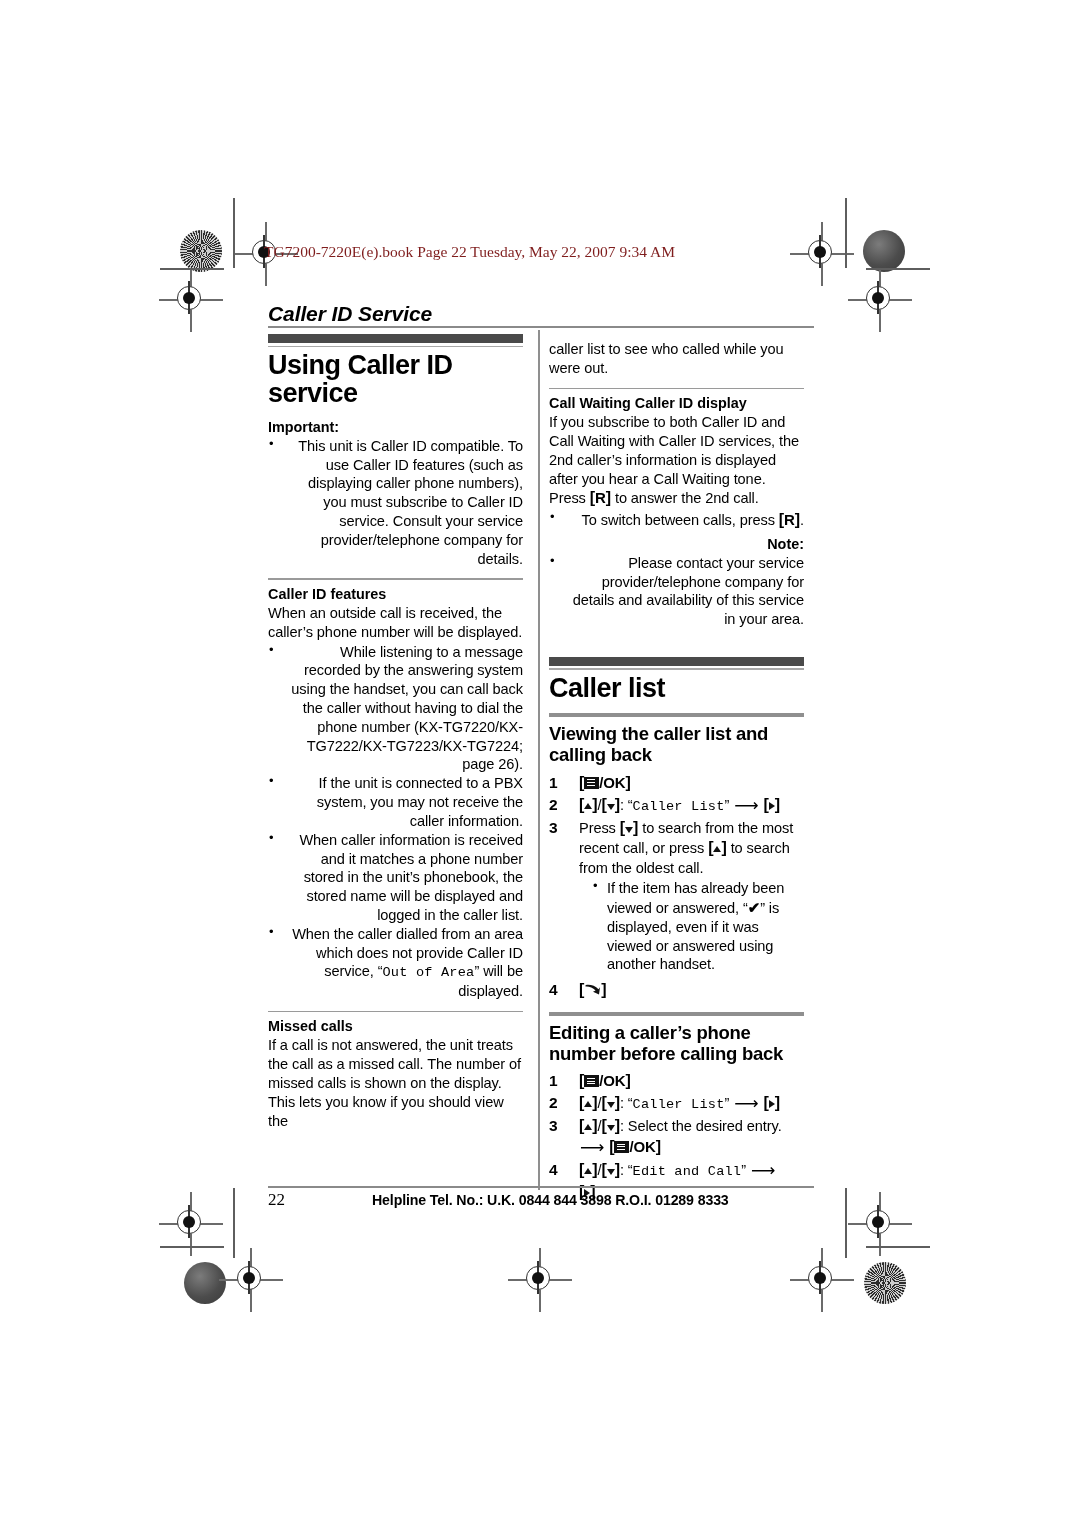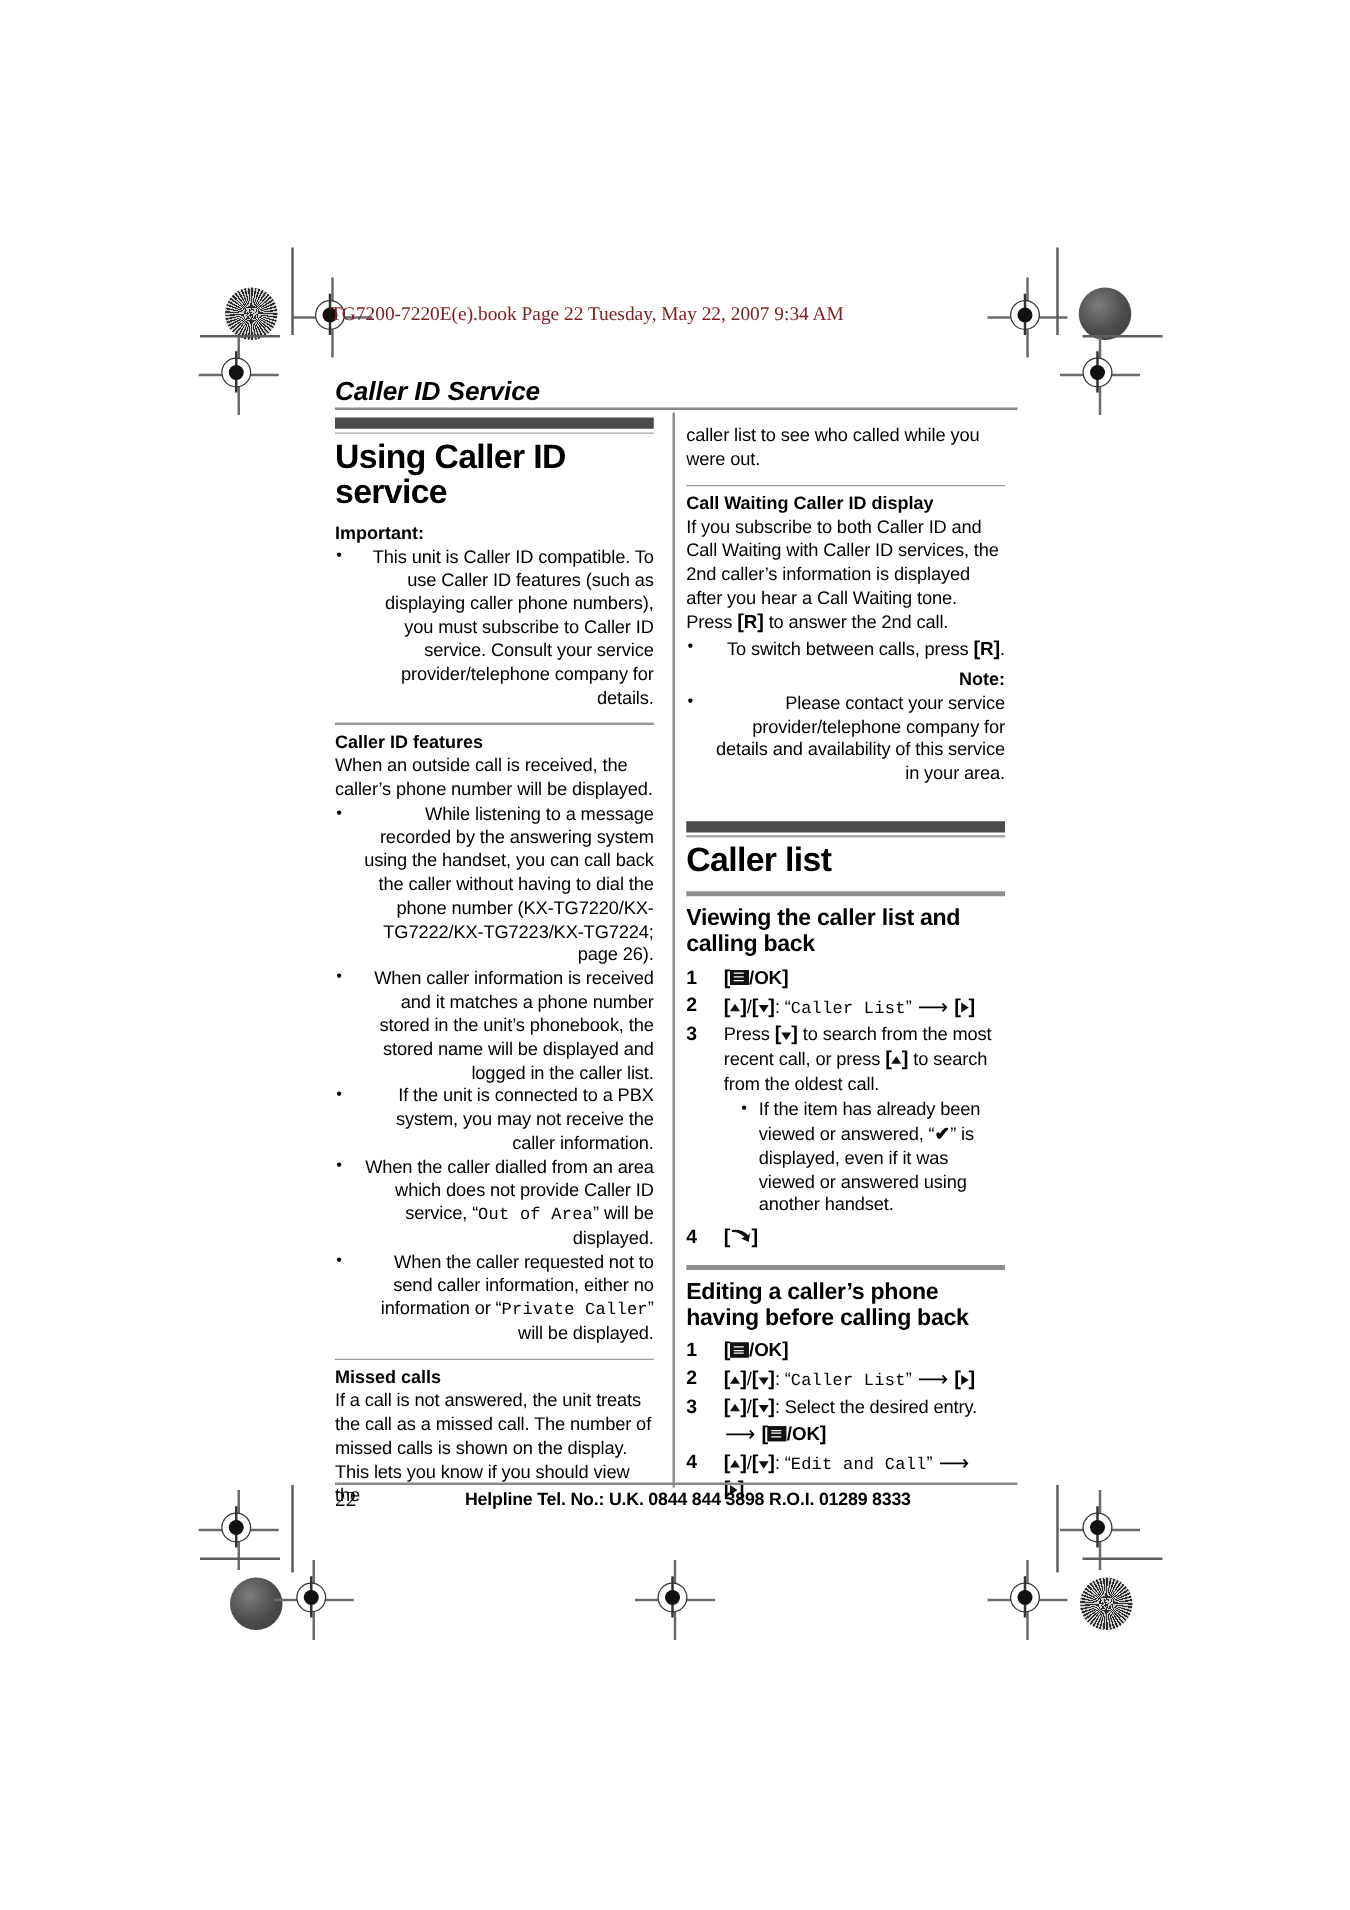--- a/index.html
+++ b/index.html
@@ -424,24 +424,23 @@
     <h3 class="minor-head">Important:</h3>
     <ul class="bullets">
       <li>This unit is Caller ID compatible. To use Caller ID features (such as displaying caller phone numbers), you must subscribe to Caller ID service. Consult your service provider/telephone company for details.</li>
     </ul>
 
     <div class="sub-rule-thin"></div>
     <h3 class="minor-head">Caller ID features</h3>
     <p class="body">When an outside call is received, the caller’s phone number will be displayed.</p>
     <ul class="bullets">
       <li>While listening to a message recorded by the answering system using the handset, you can call back the caller without having to dial the phone number (KX-TG7220/KX-TG7222/KX-TG7223/KX-TG7224; page 26).</li>
+      <li>If the unit is connected to a PBX system, you may not receive the caller information.</li>
       <li>When caller information is received and it matches a phone number stored in the unit’s phonebook, the stored name will be displayed and logged in the caller list.</li>
-      <li>If the unit is connected to a PBX system, you may not receive the caller information.</li>
       <li><span>When the caller dialled from an area which does not provide Caller ID service, “</span><span class="lcd">Out of Area</span><span>” will be displayed.</span></li>
-      <li><span>When the caller requested not to send caller information, either no information or “</span><span class="lcd">Private Caller</span><span>” will be displayed.</span></li>
     </ul>
 
     <div class="sub-rule-thin"></div>
     <h3 class="minor-head">Missed calls</h3>
     <p class="body">If a call is not answered, the unit treats the call as a missed call. The number of missed calls is shown on the display. This lets you know if you should view the</p>
   </div>
 
   <div class="col col-right">
 
     <p class="body" style="margin-top:6px;">caller list to see who called while you were out.</p>
@@ -485,21 +484,21 @@
       </li>
       <li style="margin-top:6px;">
         <span class="num">4</span>
         <span class="key"><span class="brk">[</span><svg class="ico-talk" viewBox="0 0 17 13" xmlns="http://www.w3.org/2000/svg">
               <path d="M1.5 1.2 C5.5 0.2 11 1.5 14.5 5.2 L16 3.2 L15 10.5 L9 7.8 L11.6 6.6 C8.6 3.6 4.8 2.2 1.5 2.6 Z" fill="#111"></path>
             </svg><span class="brk">]</span></span>
       </li>
     </ol>
 
     <div class="sub-rule"></div>
-    <h2 class="sub-head">Editing a caller’s phone having before calling back</h2>
+    <h2 class="sub-head">Editing a caller’s phone number before calling back</h2>
 
     <ol class="steps">
       <li>
         <span class="num">1</span>
         <span class="key"><span class="brk">[</span><span class="ico-menu"></span>/OK<span class="brk">]</span></span>
       </li>
       <li>
         <span class="num">2</span>
         <span class="key"><span class="brk">[</span><span class="ico-up"></span><span class="brk">]</span></span>/<span class="key"><span class="brk">[</span><span class="ico-down"></span><span class="brk">]</span></span>: “<span class="lcd">Caller List</span>” <span class="arrow-r">⟶</span> <span class="key"><span class="brk">[</span><span class="ico-right"></span><span class="brk">]</span></span>
       </li>

